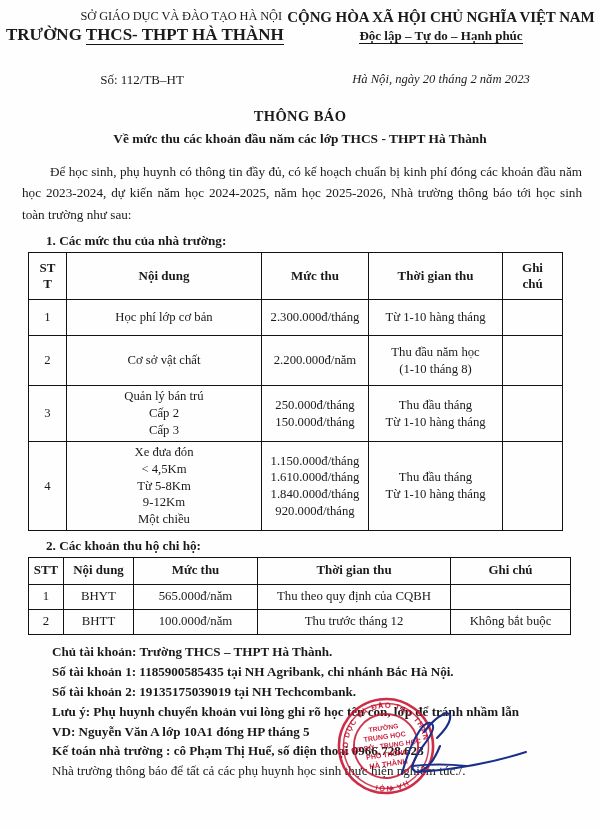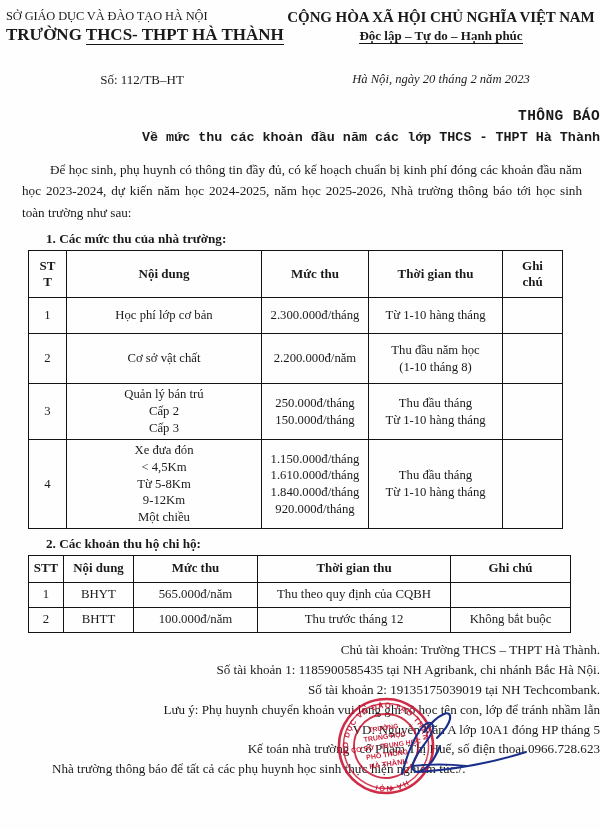--- a/index.html
+++ b/index.html
@@ -27,21 +27,21 @@
 
   
   .doc-header {
     display: flex;
     width: 100%;
     padding-top: 9px;
     box-sizing: border-box;
   }
   .hdr-left {
     width: 47%;
-    text-align: left;
+    text-align: right;
     box-sizing: border-box;
     padding-left: 6px;
   }
   .hdr-right {
     width: 53%;
     text-align: center;
     box-sizing: border-box;
   }
   .hdr-line1 {
     font-size: 12.4px;
@@ -80,21 +80,21 @@
   }
   .sub-right {
     width: 53%;
     text-align: center;
     font-size: 12.6px;
     font-style: italic;
     box-sizing: border-box;
   }
 
   
-  .title-block { text-align: right; margin-top: 20px; font-family: Liberation Mono, monospace; }
+  .title-block { text-align: center; margin-top: 20px; }
   .title-main {
     font-size: 14.5px;
     font-weight: bold;
     letter-spacing: 0.4px;
   }
   .title-sub {
     font-size: 13.4px;
     font-weight: bold;
     margin-top: 6px;
   }
@@ -162,21 +162,21 @@
 
   .multi > div { line-height: 1.32; }
 
   
   .notes {
     margin: 7px 0 0 52px;
     font-size: 13.1px;
     line-height: 1.52;
   }
   .notes .ln { white-space: nowrap; }
-  .notes .bold { font-weight: normal; text-align: right; }
+  .notes .bold { font-weight: bold; }
 
   
   .sign-area {
     position: absolute;
     left: 352px;
     top: 700px;
     width: 230px;
     text-align: center;
   }
   .sign-title {

